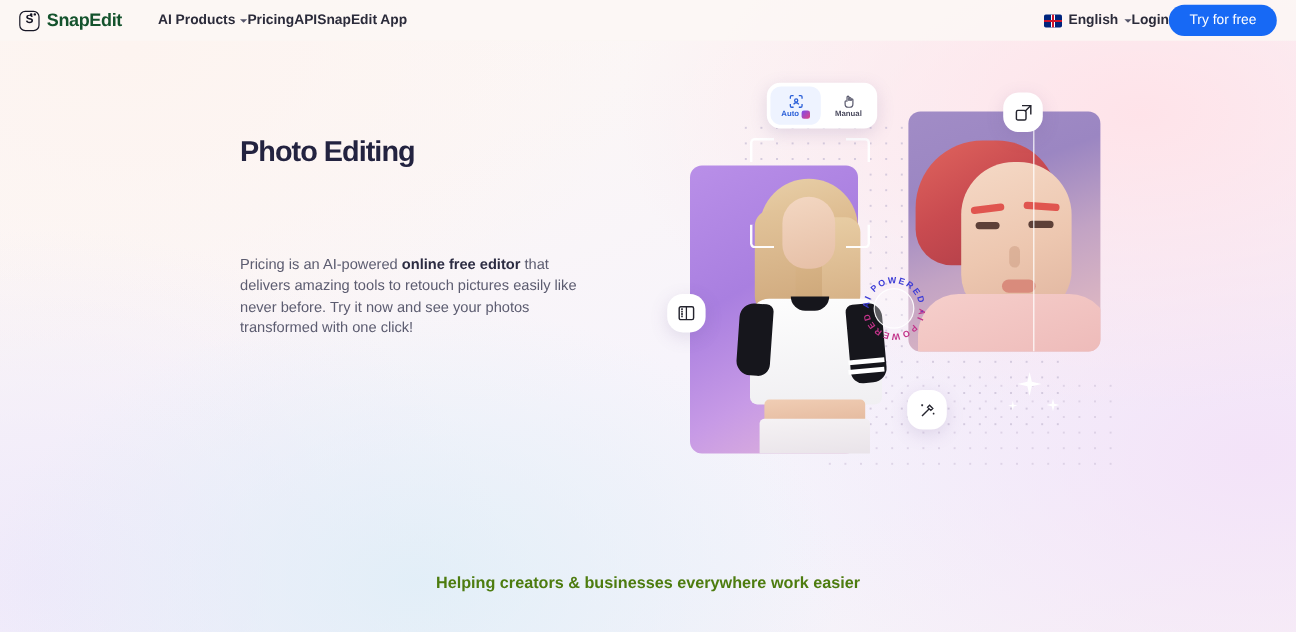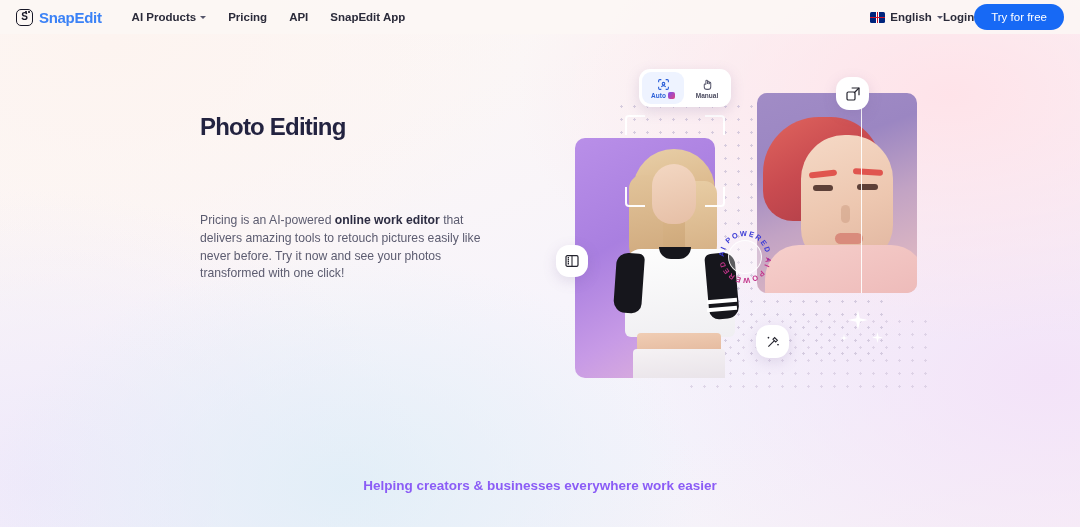--- a/index.html
+++ b/index.html
@@ -28,23 +28,23 @@
   .brand { display: flex; align-items: center; gap: 6px; margin-left: 16px; }
   .logo-mark {
     width: 17px; height: 17px; border: 1.6px solid #171726; border-radius: 5px;
     position: relative; display: flex; align-items: center; justify-content: center;
     font-size: 10px; font-weight: bold; color: #171726; line-height: 1;
   }
   .logo-mark .dots {
     position: absolute; top: 1.5px; right: 2.5px; display: flex; gap: 1.2px;
   }
   .logo-mark .dots i { width: 1.6px; height: 1.6px; background: #171726; border-radius: 50%; display:block;}
-  .logo-text { font-size: 15px; font-weight: 700; color: #3b82f6; letter-spacing: -0.3px; }
-
-  .nav { display: flex; align-items: center; gap: 22px; margin-left: 30px; text-align: right; }
+  .logo-text { font-size: 15px; font-weight: 700; color: #14532d; letter-spacing: -0.3px; }
+
+  .nav { display: flex; align-items: center; margin-left: 30px; text-align: right; }
   .nav-item {
     font-size: 11.5px; font-weight: 600; color: #2b2b3a; cursor: pointer;
     display: flex; align-items: center; gap: 4px; white-space: nowrap;
   }
   .caret { width: 0; height: 0; border-left: 3.2px solid transparent; border-right: 3.2px solid transparent;
            border-top: 3.8px solid #55556a; display:inline-block; }
 
   .header-right { margin-left: auto; display: flex; align-items: center; margin-right: 16px; }
   .lang { display: flex; align-items: center; gap: 5px; font-size: 11.5px; font-weight: 600; color: #2b2b3a; cursor:pointer; }
   .flag { width: 15px; height: 11px; border-radius: 1.5px; overflow: hidden; position: relative; display:block;
@@ -227,21 +227,21 @@
   }
 
   .sparkle { position: absolute; z-index: 28; }
   .sp1 { left: 848px; top: 310px; }
   .sp2 { left: 872px; top: 332px; }
   .sp3 { left: 840px; top: 334px; }
 
   
   .tagline {
     position: absolute; left: 0; top: 478px; width: 1080px; text-align: center;
-    font-size: 13.5px; font-weight: 600; color: #8b5cf6; z-index: 20;
+    font-size: 13.5px; font-weight: 600; color: #4d7c0f; z-index: 20;
   }
 </style>
 </head>
 <body>
 
 <div class="header">
   <div class="brand">
     <div class="logo-mark">
       <span>S</span>
       <span class="dots">
@@ -272,21 +272,21 @@
     <button class="try-btn">Try for free</button>
   </div>
 </div>
 
 <div class="hero-left">
   <h1 class="h1">
     <span>Photo Editing</span><br>
     <br>
   </h1>
   <p class="lead">
-    <span>Pricing is an AI-powered </span><b>online work editor</b><span> that delivers amazing tools to retouch pictures easily like never before. Try it now and see your photos transformed with one click!</span>
+    <span>Pricing is an AI-powered </span><b>online free editor</b><span> that delivers amazing tools to retouch pictures easily like never before. Try it now and see your photos transformed with one click!</span>
   </p>
 </div>
 
 <div class="art">
   <div class="dotgrid"></div>
   <div class="dotgrid2"></div>
 
   <div class="card-left"></div>
   <div class="girl-left">
     <div class="gl-hair"></div>

